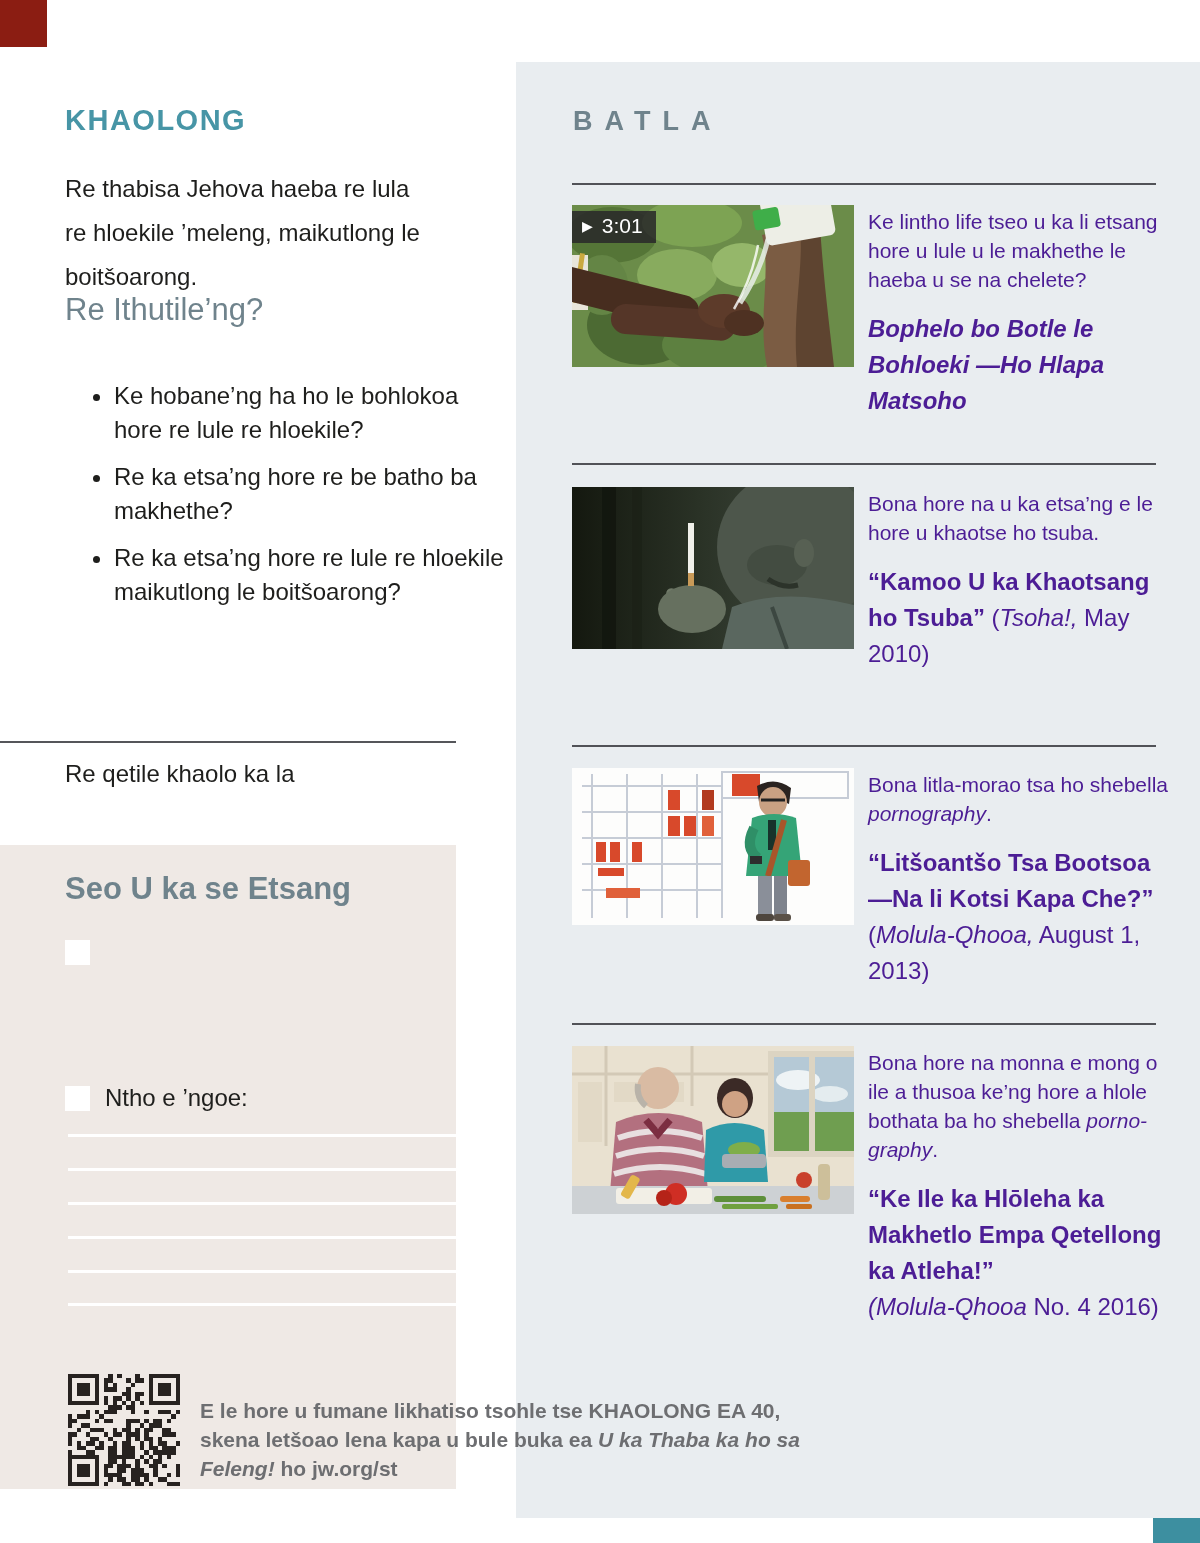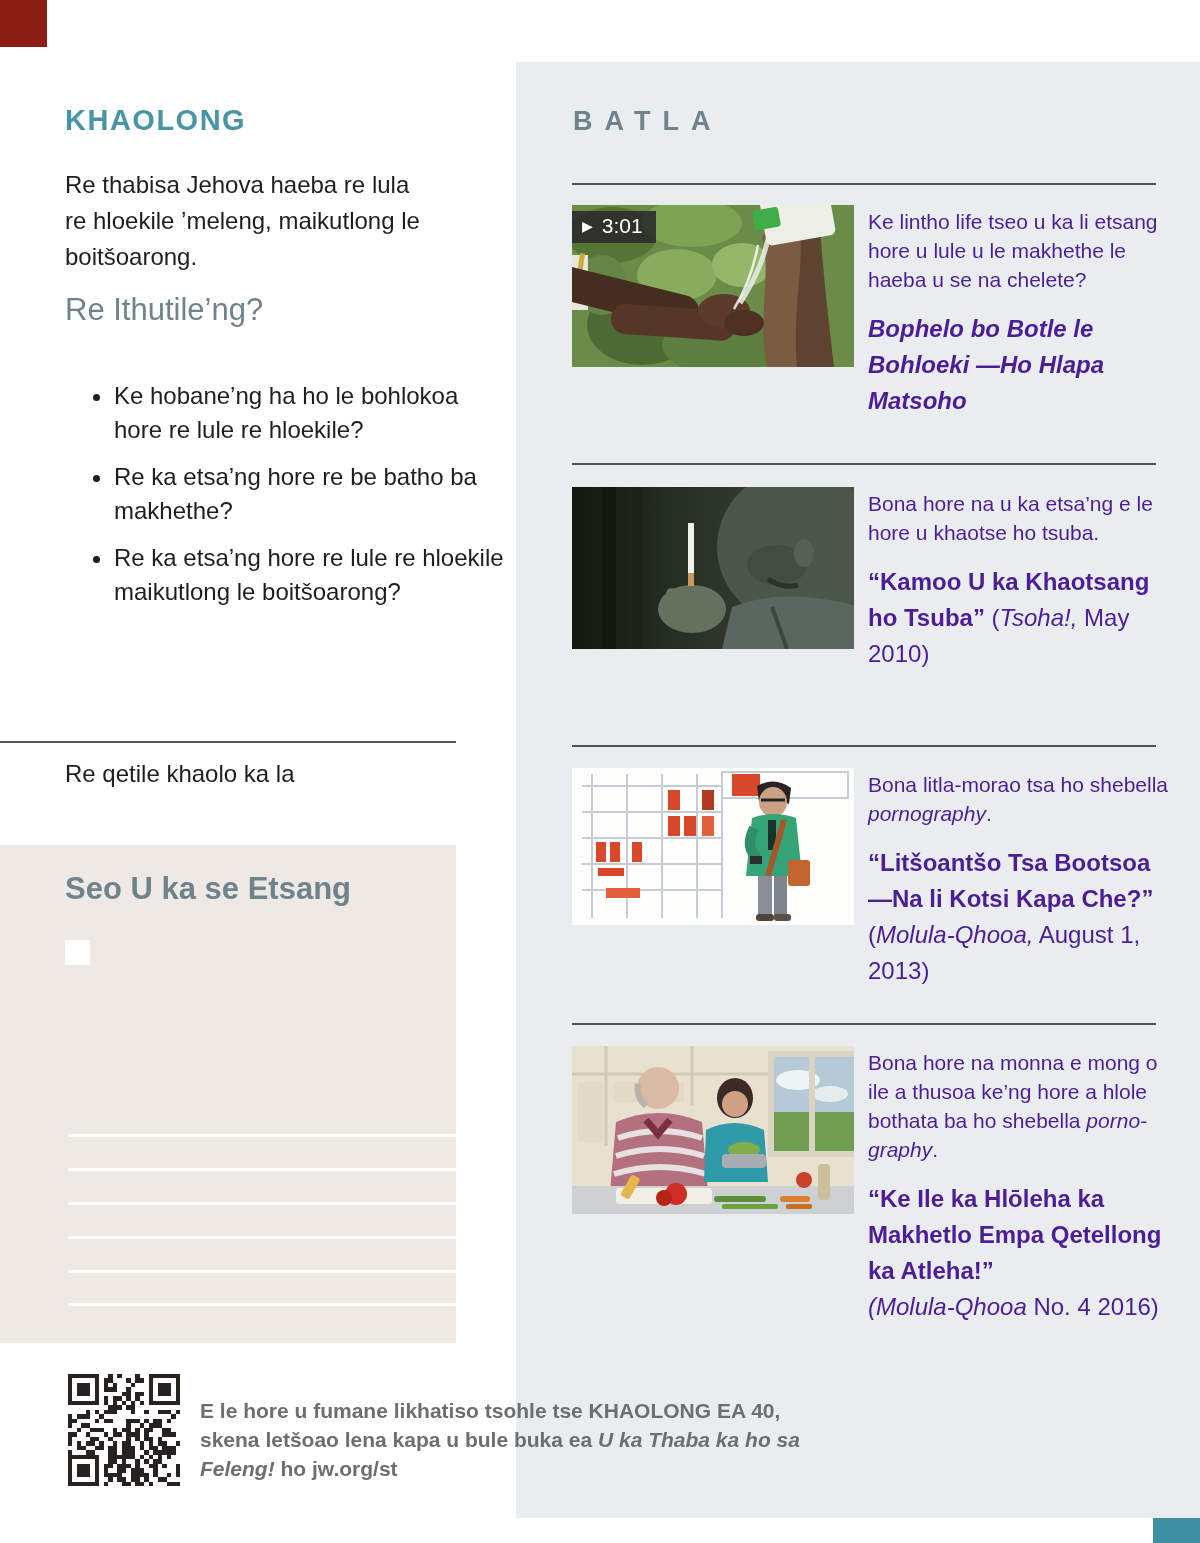--- a/index.html
+++ b/index.html
@@ -7,29 +7,29 @@
     width:1200px;height:1543px;position:relative;background:#ffffff;
     font-family:"Liberation Sans",sans-serif;color:#1e1e1c;overflow:hidden;
   }
   
   .corner{position:absolute;width:47px;height:47px}
   #corner-red{left:0;top:0;background:#8b1d12}
   #corner-teal{right:0;bottom:0;background:#3d8fa0}
 
   
   #overview-heading{position:absolute;left:65px;top:104px;font-size:29px;font-weight:700;letter-spacing:1.5px;color:#4795a6}
-  #overview-text{position:absolute;left:65px;top:167px;width:366px;font-size:24px;line-height:36px}
+  #overview-text{position:absolute;left:65px;top:167px;width:366px;font-size:24px;line-height:44px}
   #review-heading{position:absolute;left:65px;top:292px;font-size:31px;font-weight:400;color:#6f838c}
   #review-list{position:absolute;left:68px;top:363px;width:392px;font-size:24px;line-height:34px;margin:16px;padding:0 0 0 30px}
   #review-list li{margin-bottom:13px}
   #left-rule{position:absolute;left:0;top:741px;width:456px;height:2px;background:#55565a}
   #completed-label{position:absolute;left:65px;top:760px;font-size:24px}
 
   
-  #action-box{position:absolute;left:0;top:845px;width:456px;height:498px;background:#efe9e5}
+  #action-box{position:absolute;left:0;top:845px;width:456px;height:644px;background:#efe9e5}
   #action-heading{position:absolute;left:65px;top:26px;font-size:31px;font-weight:700;color:#6f838c}
   .check-row{position:absolute;left:65px;display:flex}
   #check-row-1{top:90px}
   #check-row-2{top:236px}
   .checkbox{width:25px;height:25px;background:#ffffff;margin:5px 15px 0 0;flex:none}
   .check-text{width:320px;font-size:24px;line-height:34px}
   .blank-line{position:absolute;left:68px;width:388px;height:3px;background:#ffffff}
 
   
   #panel{position:absolute;left:516px;top:62px;width:711px;height:1456px;background:#e9edf0}
@@ -64,20 +64,24 @@
   <li>Re ka etsa’ng hore re be batho ba makhethe?</li>
   <li>Re ka etsa’ng hore re lule re hloekile maikutlong le boitšoarong?</li>
 </ul>
 <div id="left-rule"></div>
 <div id="completed-label">Re qetile khaolo ka la</div>
 
 <div id="action-box">
   <div id="action-heading">Seo U ka se Etsang</div>
   <div class="check-row" id="check-row-1">
     <span class="checkbox"></span>
+  </div>
+  <div class="check-row" id="check-row-2">
+    <span class="checkbox"></span>
+    <span class="check-text">Ntho e ’ngoe:</span>
   </div>
   <div class="blank-line" style="top:289px"></div>
   <div class="blank-line" style="top:323px"></div>
   <div class="blank-line" style="top:357px"></div>
   <div class="blank-line" style="top:391px"></div>
   <div class="blank-line" style="top:425px"></div>
   <div class="blank-line" style="top:458px"></div>
 </div>
 
 <div id="panel">

